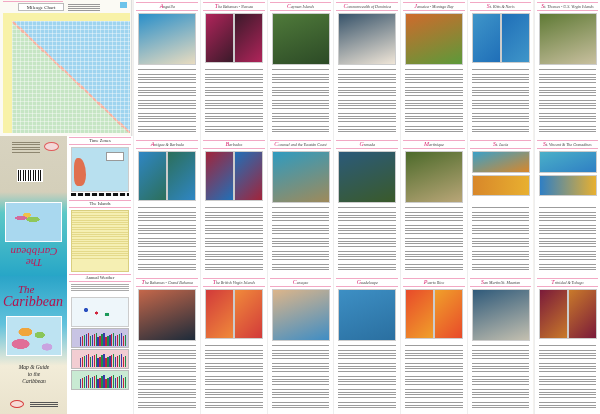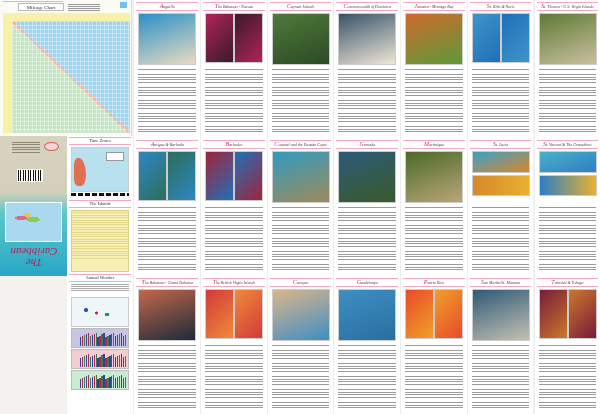--- a/index.html
+++ b/index.html
@@ -91,20 +91,36 @@
         <i></i>
         <i></i>
         <i></i>
       </div>
     <div class="logo"></div>
     <div class="barcode"></div>
     <div class="map"></div>
     <div class="title-inv">The Caribbean</div>
   </div>
 
+  <div id="cover-front" class="abs">
+    <div class="the">The</div>
+    <div class="carib">Caribbean</div>
+    <div class="map"></div>
+    <div class="sub">
+      <div>Map &amp; Guide</div>
+      <div>to the</div>
+      <div>Caribbean</div>
+    </div>
+    <div class="pub"></div>
+    <div class="pubtxt">
+        <i></i>
+        <i></i>
+        <i></i>
+      </div>
+  </div>
 
   <div id="midcol" class="abs">
     <div class="sec-title">Time Zones</div>
     <div id="tz-map"></div>
     <div id="tz-bar"></div>
     <div class="sec-title">The Islands</div>
     <div id="islands-table">
       <div class="row"></div>
         <div class="row"></div>
         <div class="row"></div>

